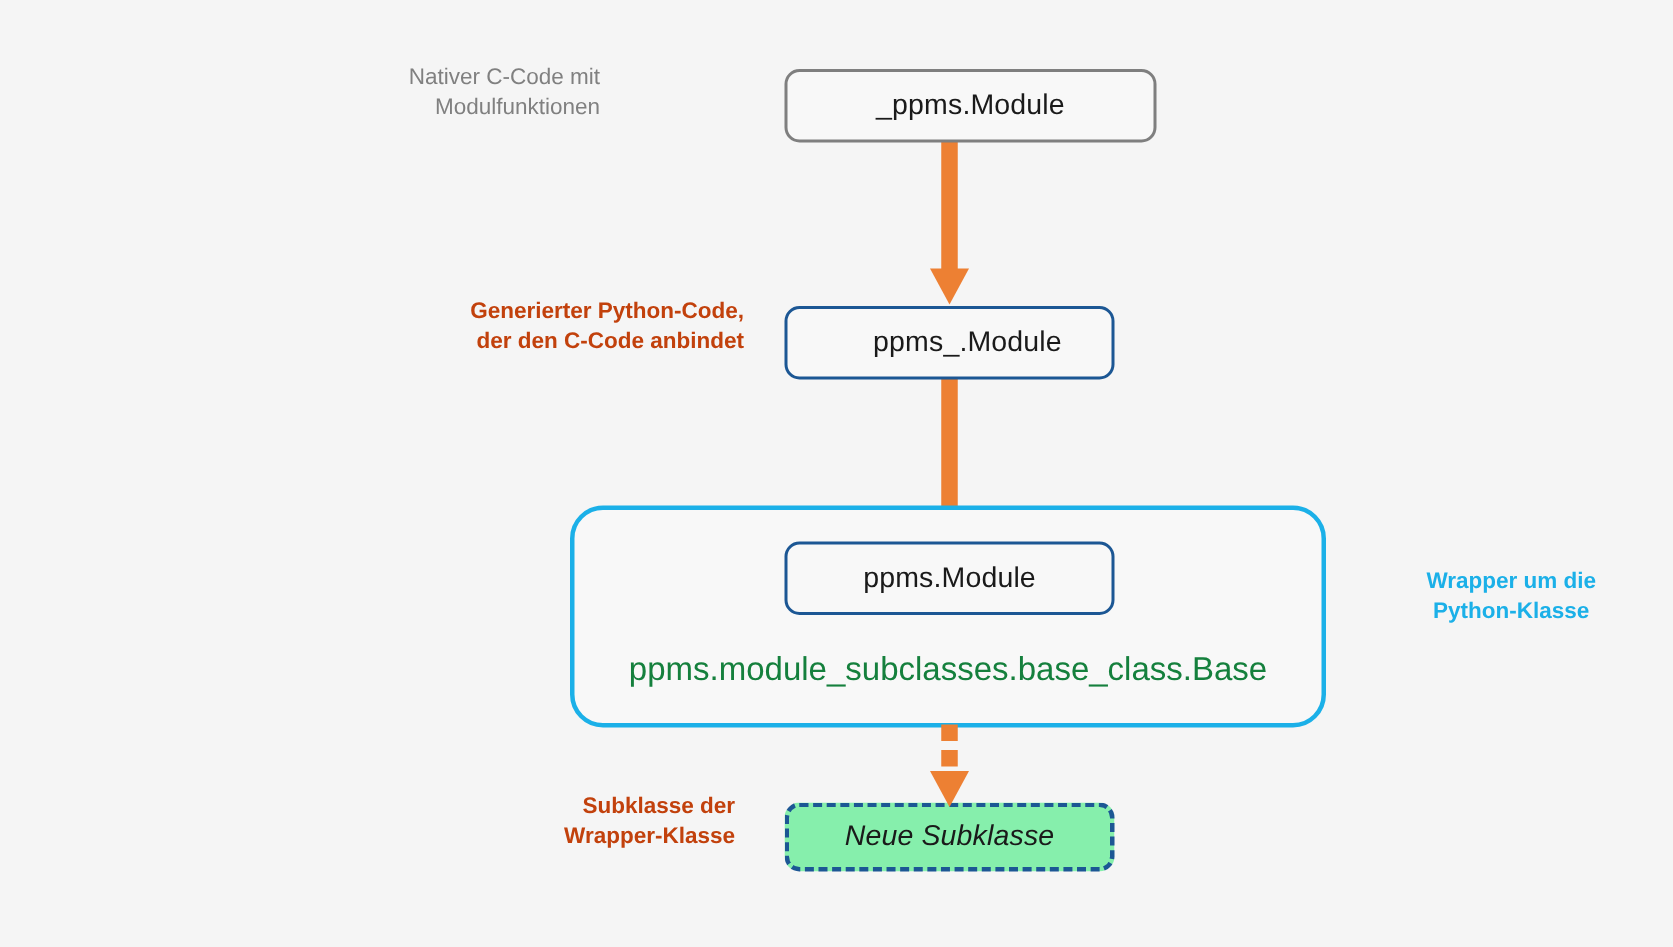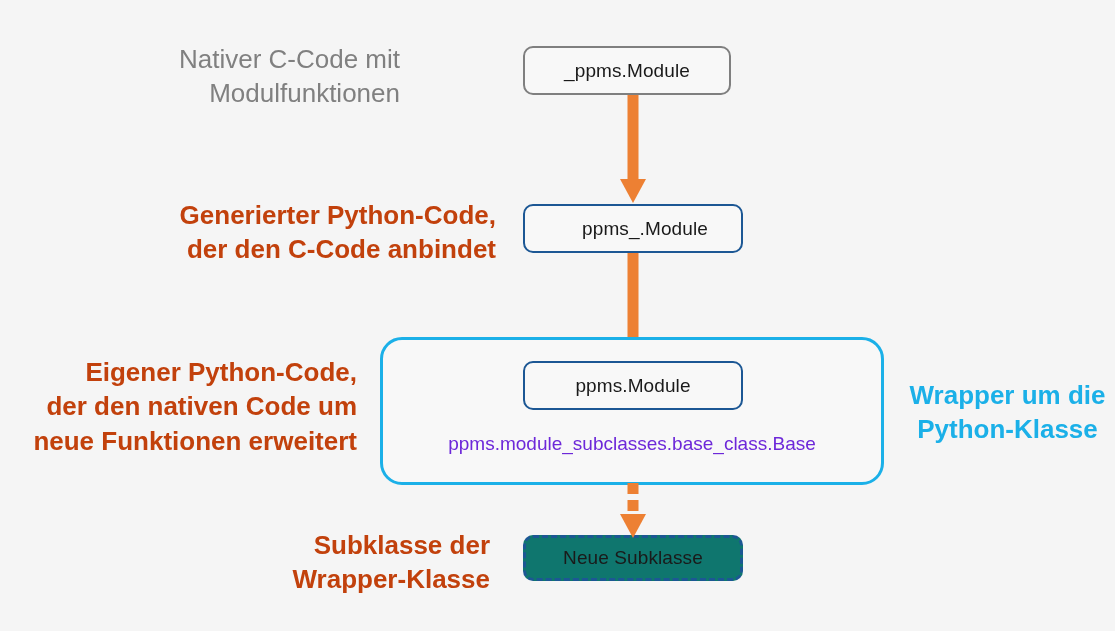--- a/index.html
+++ b/index.html
@@ -38,47 +38,48 @@
     z-index: 3;
   }
   .node-gray {
     border: 2px solid #7f7f7f;
   }
   .node-blue {
     border: 2px solid #1c5794;
   }
   .node-dashed {
     border: 3px dashed #1c5794;
-    background: #0f766e;
+    background: #86efac;
+    font-style: italic;
   }
 
   
   .wrapper-box {
     position: absolute;
     box-sizing: border-box;
     border: 3px solid #1bb0e8;
     border-radius: 22px;
     background: #f8f8f8;
     z-index: 2;
   }
   .wrapper-subtext {
     position: absolute;
     left: 0;
     right: 0;
     text-align: center;
-    font-size: 19px;
-    color: #6d28d9;
+    font-size: 22px;
+    color: #15803d;
     white-space: nowrap;
     z-index: 3;
   }
 
   
   .caption {
     position: absolute;
-    font-size: 26px;
+    font-size: 15px;
     line-height: 1.32;
     white-space: pre-line;
     z-index: 4;
   }
   .caption-gray {
     color: #808080;
     text-align: right;
   }
   .caption-blue {
     color: #c2410c;
@@ -105,23 +106,20 @@
 <body>
 
 <div id="canvas">
 
   <div class="caption caption-gray" style="left:100px; top:42px; width:300px;">Nativer C-Code mit
 Modulfunktionen</div>
 
   <div class="caption caption-blue" style="left:100px; top:198px; width:396px;">Generierter Python-Code,
 der den C-Code anbindet</div>
 
-  <div class="caption caption-blue" style="left:25px; top:355px; width:332px;">Eigener Python-Code,
-der den nativen Code um
-neue Funktionen erweitert</div>
 
   <div class="caption caption-blue" style="left:180px; top:528px; width:310px;">Subklasse der
 Wrapper-Klasse</div>
 
   <div class="caption caption-cyan" style="left:905px; top:378px; width:205px;">Wrapper um die
 Python-Klasse</div>
 
   <div class="arrow" style="left:617px; top:93px;">
     <svg width="32" height="113" viewBox="0 0 32 113">
       <rect x="10.5" y="0" width="11" height="90" fill="#ed8033"></rect>
@@ -139,21 +137,21 @@
   <div class="arrow" style="left:617px; top:481px; z-index:4;">
     <svg width="32" height="60" viewBox="0 0 32 60">
       <rect x="10.5" y="2" width="11" height="11" fill="#ed8033"></rect>
       <rect x="10.5" y="19" width="11" height="11" fill="#ed8033"></rect>
       <polygon points="3,33 29,33 16,57" fill="#ed8033"></polygon>
     </svg>
   </div>
 
   <div class="wrapper-box" style="left:380px; top:337px; width:504px; height:148px;"></div>
 
-  <div class="node node-gray" style="left:523px; top:46px; width:208px; height:49px;">
+  <div class="node node-gray" style="left:523px; top:46px; width:248px; height:49px;">
     <span>_ppms.Module</span>
   </div>
 
   <div class="node node-blue" style="left:523px; top:204px; width:220px; height:49px;padding-left:24px;">
     <span>ppms_.Module</span>
   </div>
 
   <div class="node node-blue" style="left:523px; top:361px; width:220px; height:49px;">
     <span>ppms.Module</span>
   </div>

